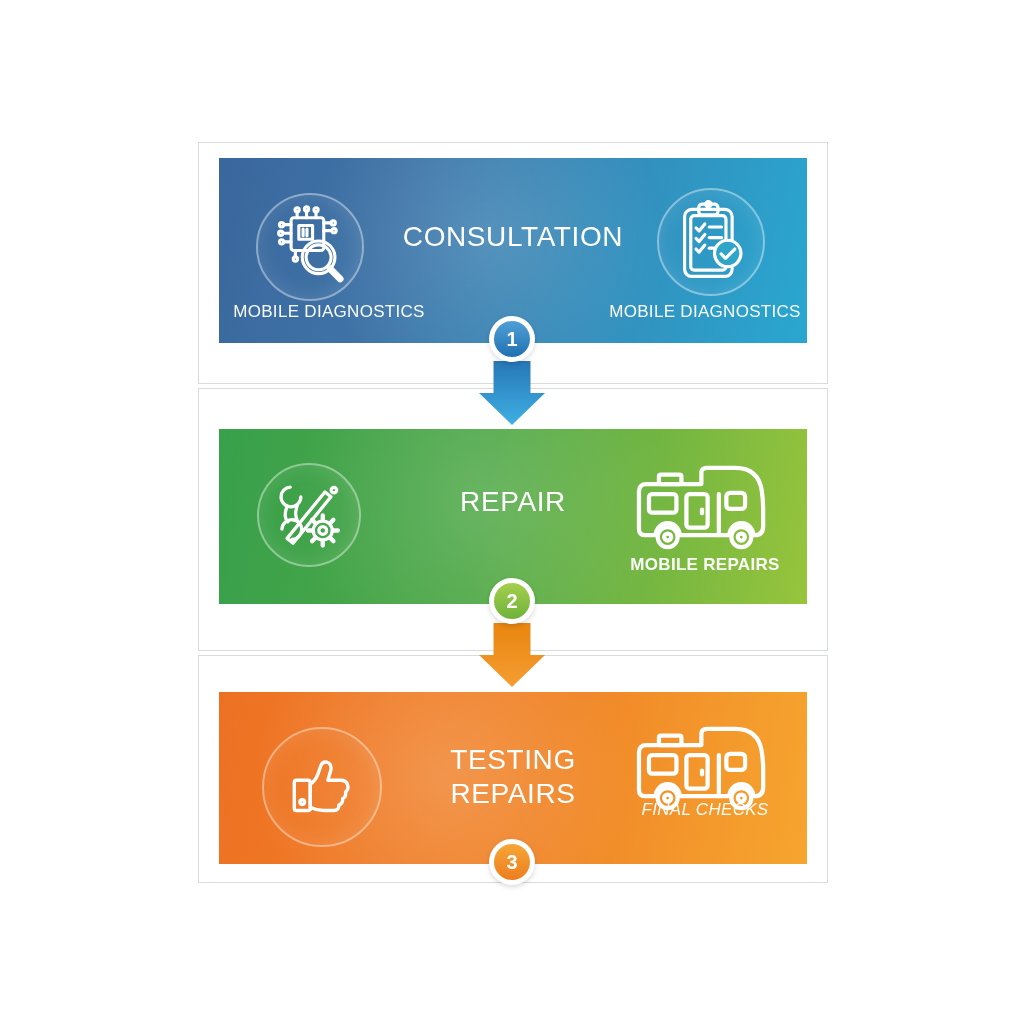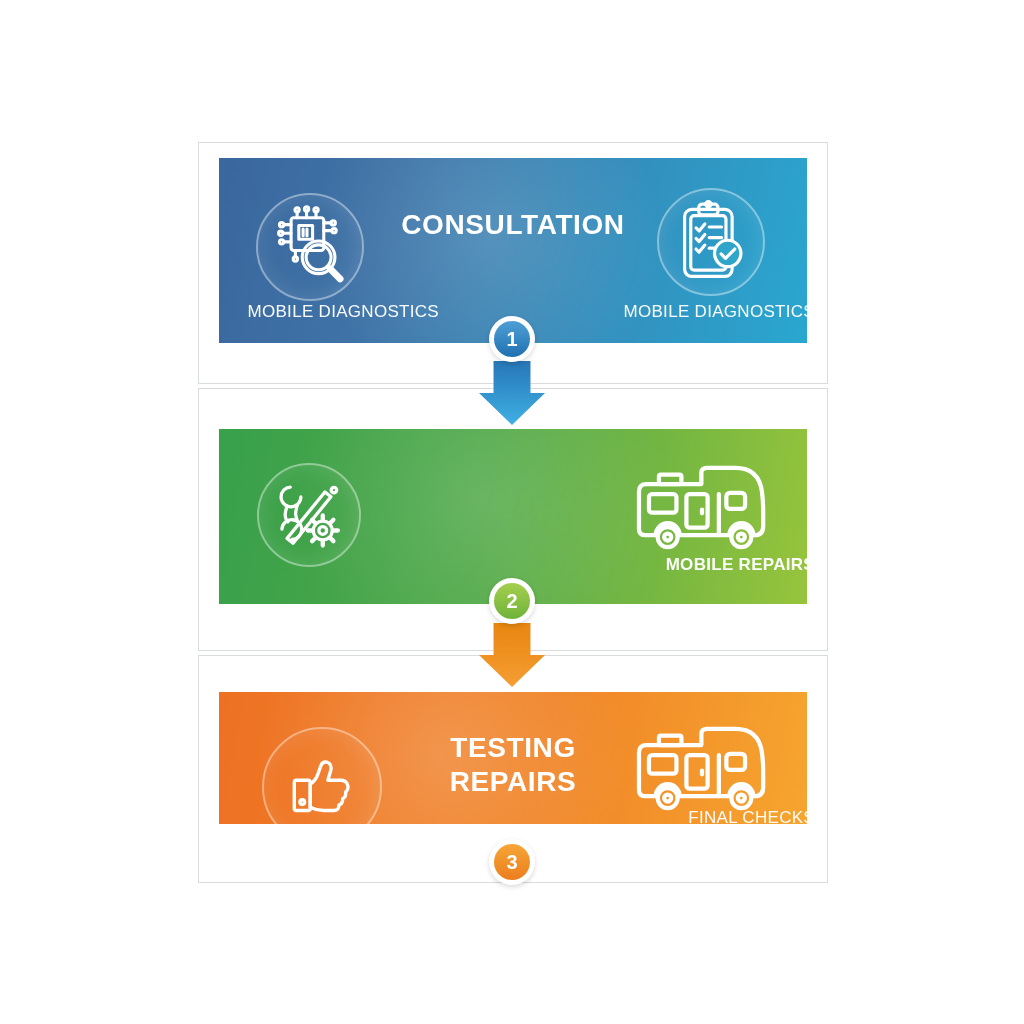--- a/index.html
+++ b/index.html
@@ -10,29 +10,29 @@
   .sec1{top:142px;height:242px;}
   .sec2{top:388px;height:263px;}
   .sec3{top:655px;height:228px;}
   .banner{position:absolute;left:219px;width:588px;z-index:2;}
   .banner-blue{top:158px;height:185px;
     background:radial-gradient(circle at 46% 42%, rgba(255,255,255,.14), rgba(255,255,255,0) 52%),
                linear-gradient(103deg,#3a679d 0%,#3f73a7 28%,#29a7d0 100%);}
   .banner-green{top:429px;height:175px;
     background:radial-gradient(circle at 45% 40%, rgba(255,255,255,.15), rgba(255,255,255,0) 55%),
                linear-gradient(100deg,#38a04b 0%,#4fa847 45%,#97c43c 100%);}
-  .banner-orange{top:692px;height:132px;
+  .banner-orange{top:692px;height:172px;
     background:radial-gradient(circle at 38% 48%, rgba(255,255,255,.18), rgba(255,255,255,0) 50%),
                linear-gradient(100deg,#ee7123 0%,#f08427 55%,#f6a52f 100%);}
   .ring{position:absolute;border:2px solid rgba(255,255,255,.42);border-radius:50%;
         display:flex;align-items:center;justify-content:center;
         box-shadow:inset 0 0 22px rgba(255,255,255,.12);}
   .title{position:absolute;left:0;right:0;text-align:center;color:#ffffff;
-         font-weight:700;font-size:28px;line-height:34px;letter-spacing:.6px;}
-  .caption{position:absolute;width:220px;text-align:right;color:rgba(255,255,255,.97);
+         font-weight:400;font-size:28px;line-height:34px;letter-spacing:.6px;margin-top:12px;}
+  .caption{position:absolute;width:220px;text-align:center;color:rgba(255,255,255,.97);
            font-size:17px;letter-spacing:.3px;white-space:nowrap;}
   .badge{position:absolute;left:489px;width:46px;height:46px;border-radius:50%;background:#ffffff;
          z-index:4;display:flex;align-items:center;justify-content:center;
          box-shadow:0 2px 5px rgba(0,0,0,.15);}
   .badge-inner{width:36px;height:36px;border-radius:50%;display:flex;align-items:center;
                justify-content:center;color:#fff;font-weight:700;font-size:20px;}
   .badge1 .badge-inner{background:linear-gradient(180deg,#4f9fd6,#2171b2);}
   .badge2 .badge-inner{background:linear-gradient(180deg,#a5cf4e,#6fb23a);}
   .badge3 .badge-inner{background:linear-gradient(180deg,#f6a637,#ec7d1e);}
   .arrow{position:absolute;left:479px;width:66px;height:64px;z-index:3;
@@ -129,20 +129,21 @@
             <path d="M53.5 68 H48.5"></path>
               <path d="M57.2 59.2 L53.6 55.6"></path>
             <path d="M66 55.5 V50.5"></path>
               <path d="M74.8 59.2 L78.4 55.6"></path>
           </g>
         </svg>
       </span>
     </div>
 
     <div class="title" style="top:44px;">
+      <div>REPAIR</div>
     </div>
 
     <span style="position:absolute;left:410px;top:30px;">
       <svg width="156" height="95" viewBox="0 0 125 76" fill="none" stroke="#ffffff" stroke-width="3.4" stroke-linecap="round" stroke-linejoin="round">
         <path d="M14 20 H58 V11 Q58 7 62.5 7 H85 Q104 7 106.5 26 Q107.5 33 107.5 40 V54 Q107.5 61 100.5 61 H99.6
                  A9.6 9.6 0 0 0 80.4 61 H40.6 A9.6 9.6 0 0 0 21.4 61 H13 Q8 61 8 56 V26 Q8 20 14 20 Z"></path>
         <rect x="24" y="12.5" width="18" height="7.5" rx="1.5"></rect>
         <rect x="16" y="28" width="22" height="15" rx="2.5"></rect>
         <rect x="46" y="28" width="17" height="27" rx="2.5"></rect>
         <path d="M58.5 40.5 v3"></path>
@@ -190,20 +191,20 @@
         <path d="M58.5 40.5 v3"></path>
         <path d="M72 61 V28"></path>
         <rect x="78" y="27" width="15" height="13" rx="3"></rect>
         <circle cx="31" cy="62.5" r="8"></circle>
           <circle cx="31" cy="62.5" r="2.8"></circle>
         <circle cx="90" cy="62.5" r="8"></circle>
           <circle cx="90" cy="62.5" r="2.8"></circle>
       </svg>
     </span>
 
-    <div class="caption" style="left:376px;top:116px;">FINAL CHECKS</div>
+    <div class="caption" style="left:376px;top:108px;font-style:italic;">FINAL CHECKS</div>
   </div>
 
   <div class="badge badge3" style="top:839px;">
     <div class="badge-inner">3</div>
   </div>
 
 </div>
 
 </body></html>

